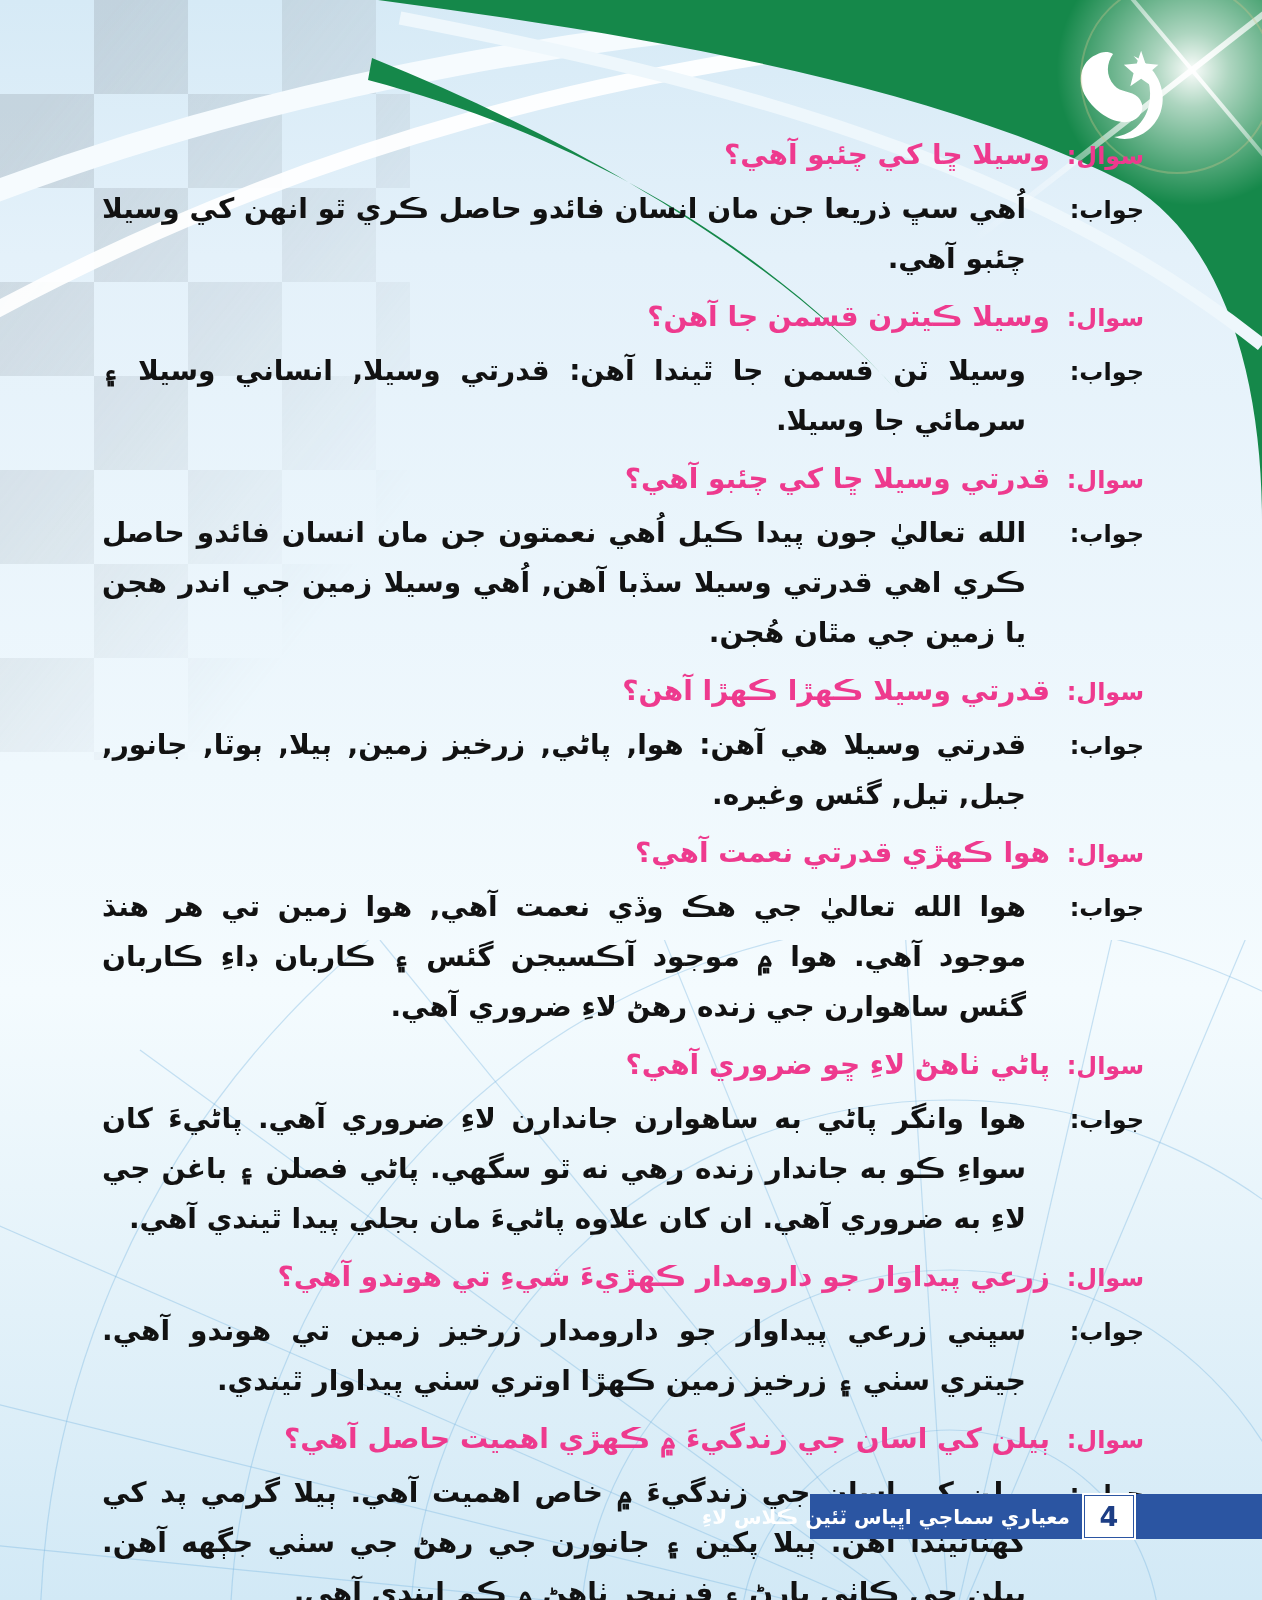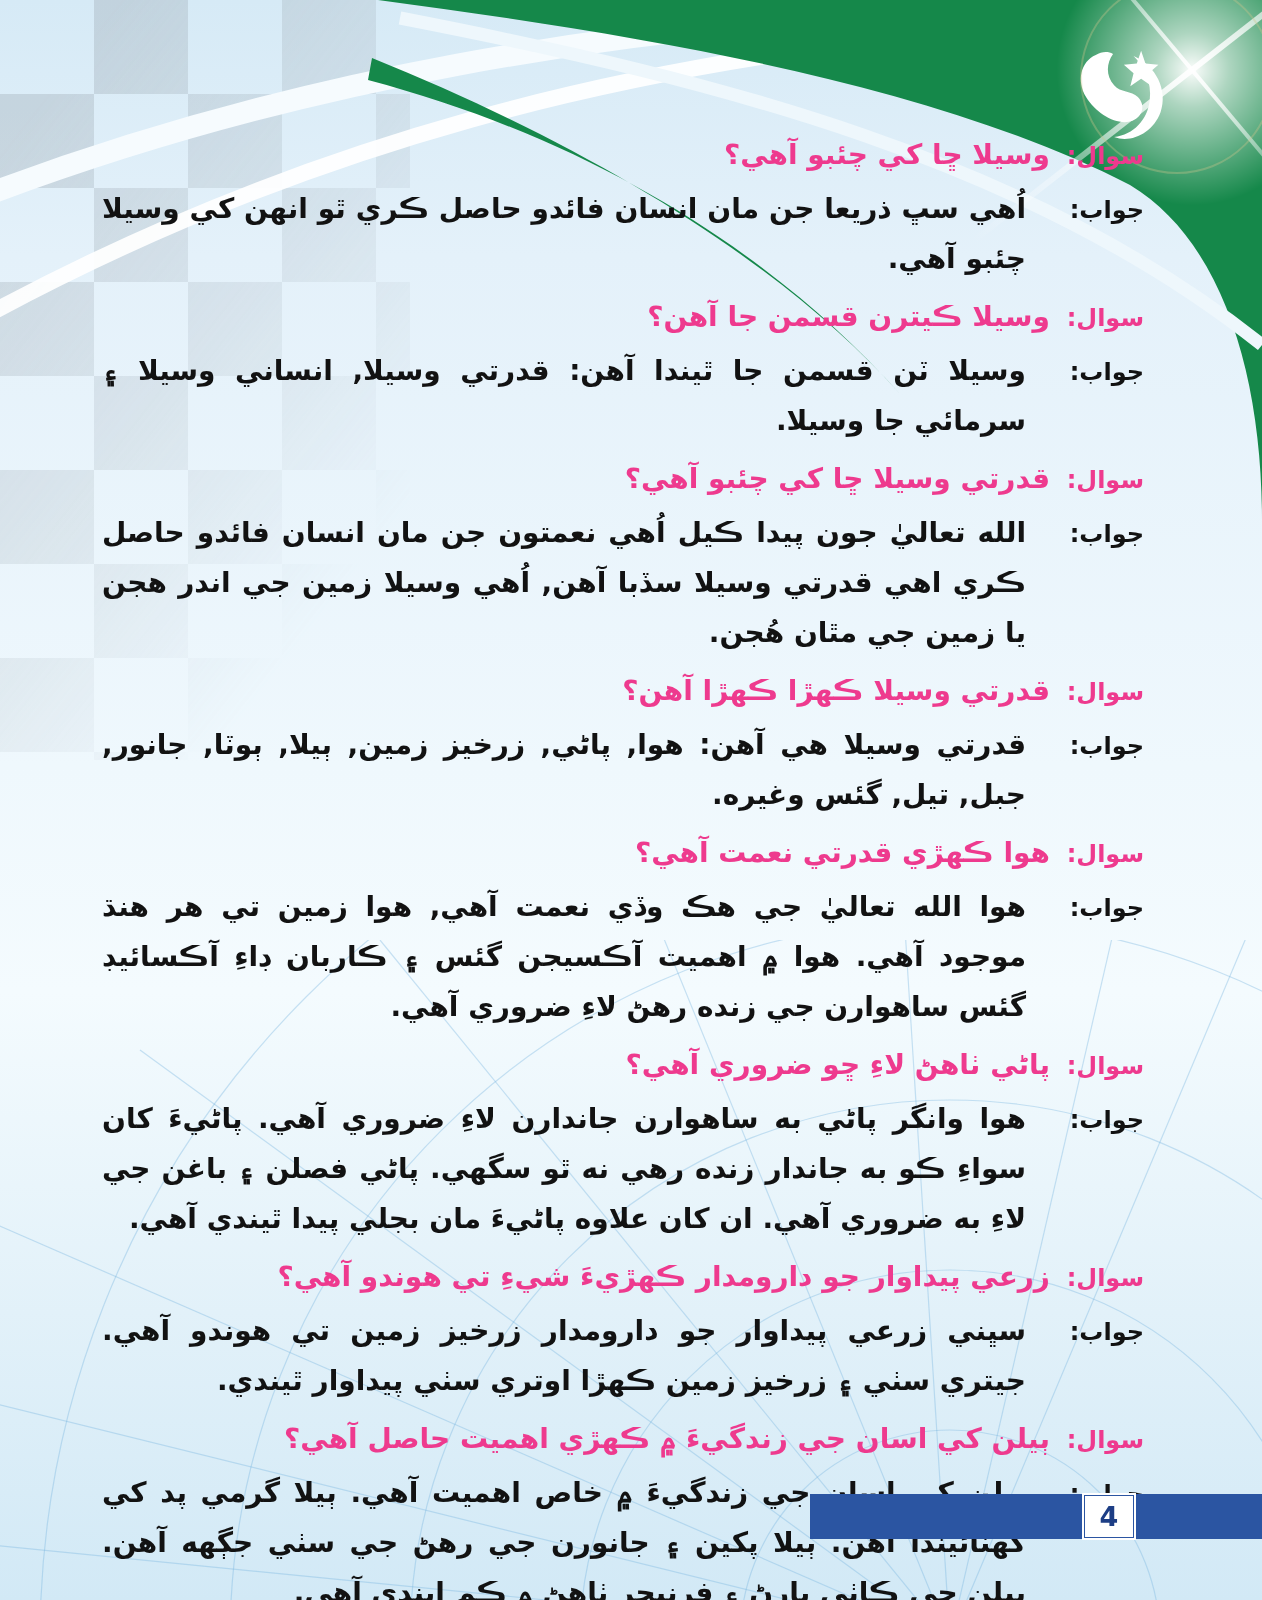--- a/index.html
+++ b/index.html
@@ -170,21 +170,21 @@
       </div>
     </div>
 
     <div class="qa-block">
       <div class="q-row">
         <span class="label">سوال:</span>
         <p class="q-text">هوا ڪهڙي قدرتي نعمت آهي؟</p>
       </div>
       <div class="a-row">
         <span class="label">جواب:</span>
-        <p class="a-text">هوا الله تعاليٰ جي هڪ وڏي نعمت آهي, هوا زمين تي هر هنڌ موجود آهي. هوا ۾ اهميت آڪسيجن گئس ۽ ڪاربان ڊاءِ آڪسائيڊ گئس ساهوارن جي زنده رهڻ لاءِ ضروري آهي.</p>
+        <p class="a-text">هوا الله تعاليٰ جي هڪ وڏي نعمت آهي, هوا زمين تي هر هنڌ موجود آهي. هوا ۾ موجود آڪسيجن گئس ۽ ڪاربان ڊاءِ ڪاربان گئس ساهوارن جي زنده رهڻ لاءِ ضروري آهي.</p>
       </div>
     </div>
 
     <div class="qa-block">
       <div class="q-row">
         <span class="label">سوال:</span>
         <p class="q-text">پاڻي ٺاهڻ لاءِ ڇو ضروري آهي؟</p>
       </div>
       <div class="a-row">
         <span class="label">جواب:</span>
@@ -222,15 +222,16 @@
 
     </div>
 
   </main>
 
   <footer class="footer-bar">
     <div class="footer-spacer"></div>
     <div class="page-number-box">
       <span class="page-number">4</span>
     </div>
+    <div class="footer-title">معياري سماجي اڀياس ٽئين ڪلاس لاءِ</div>
   </footer>
 
 </div>
 
 </body></html>

